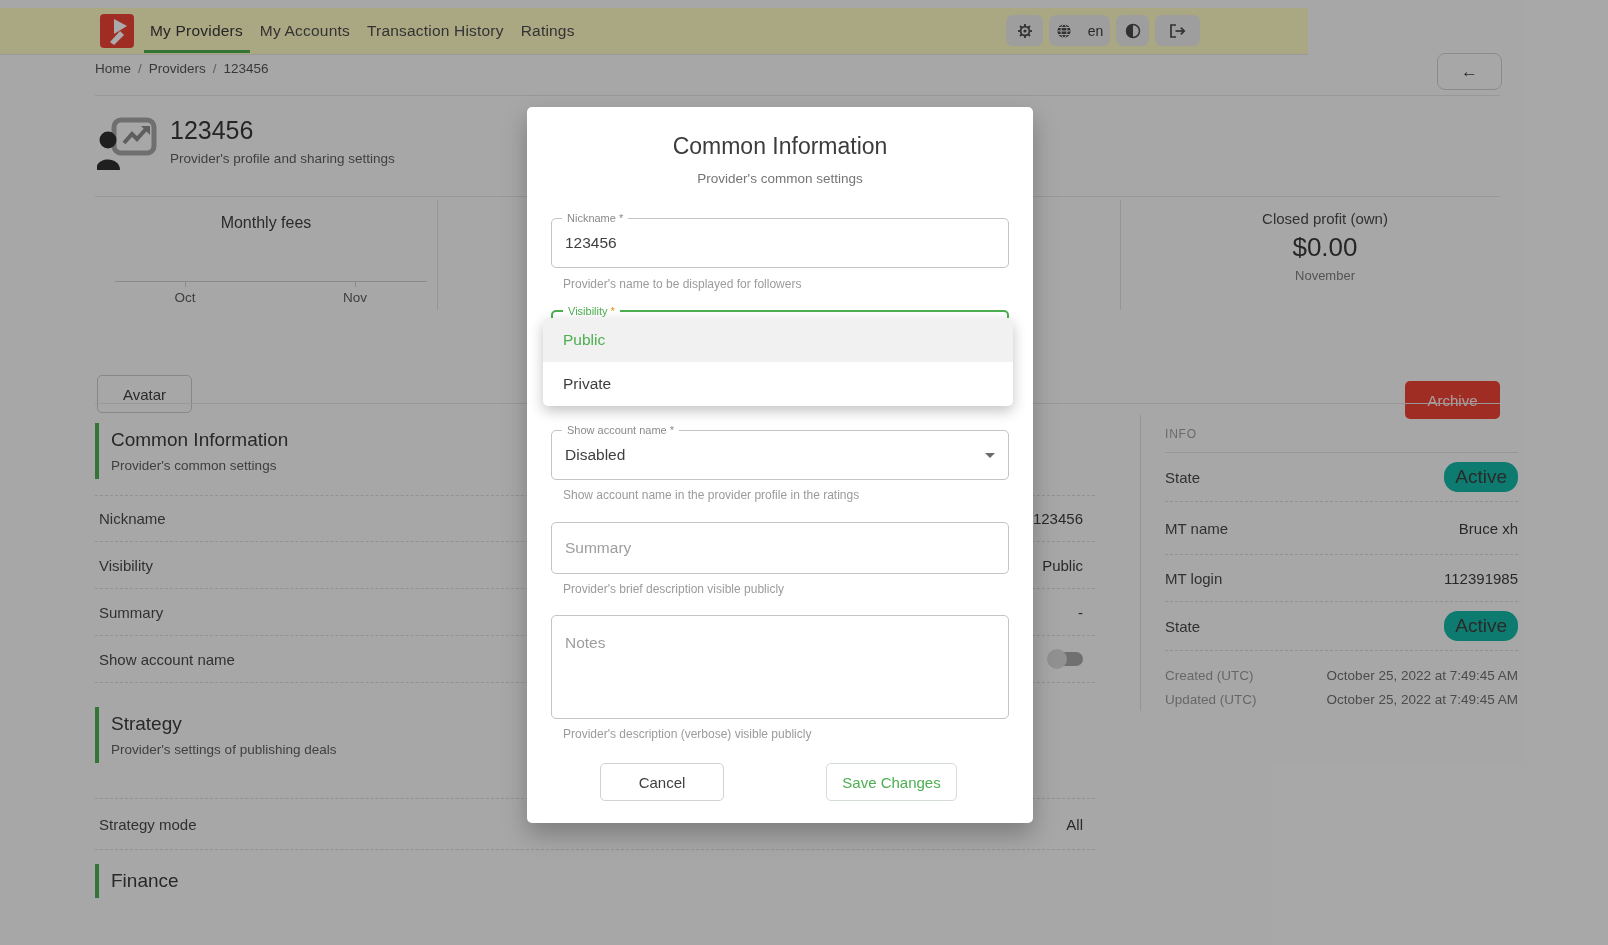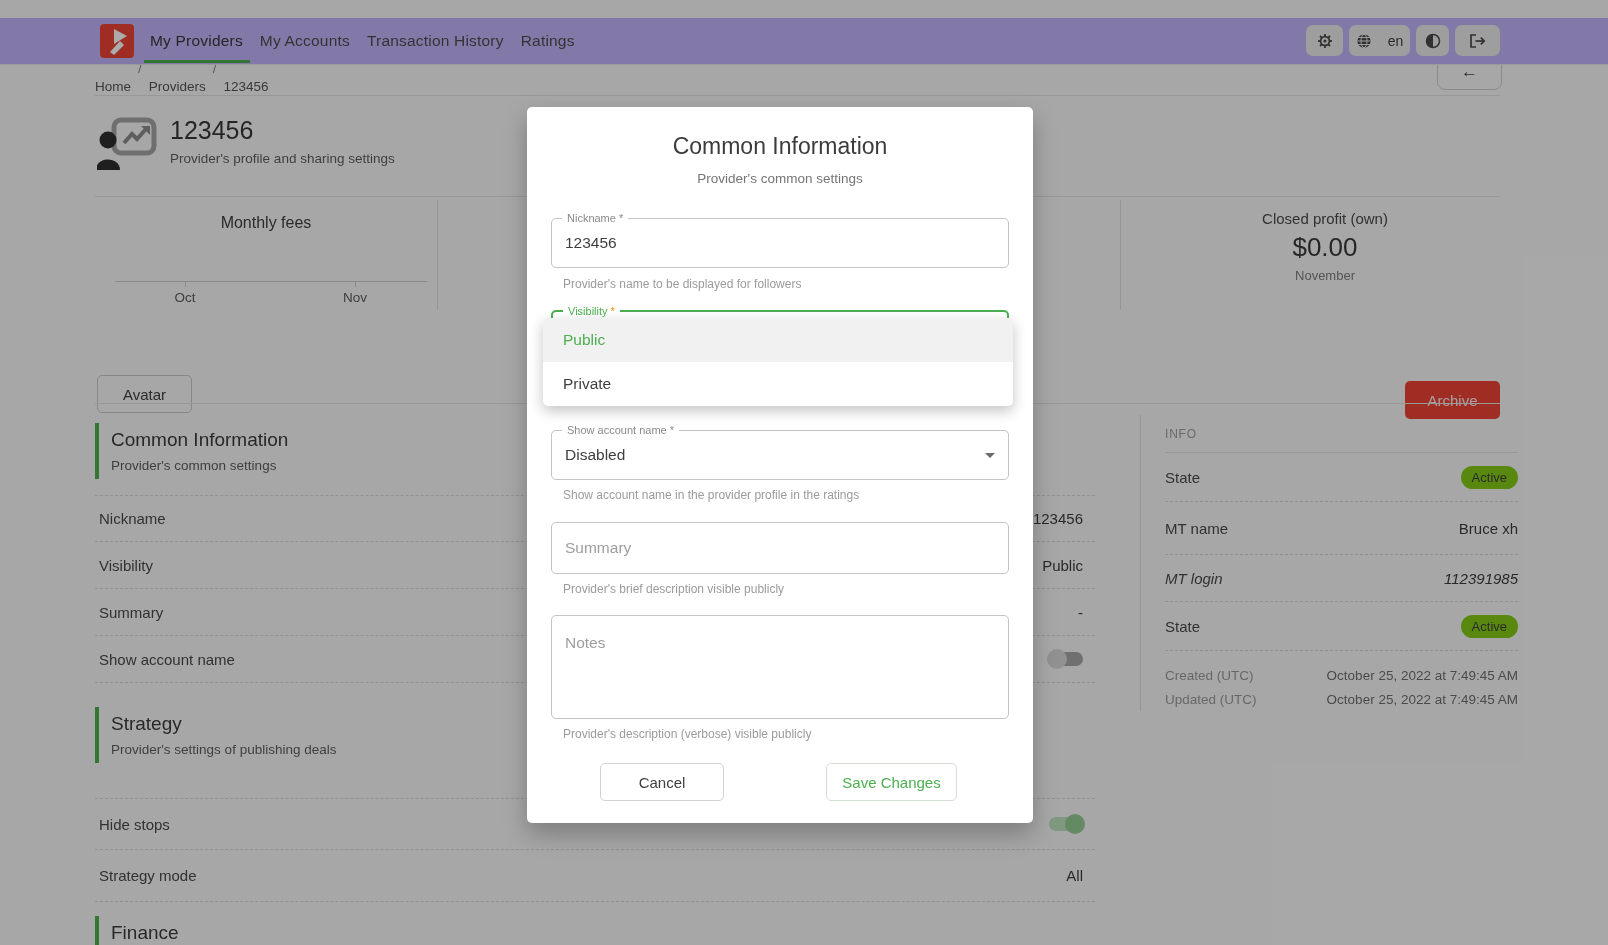--- a/index.html
+++ b/index.html
@@ -1,35 +1,35 @@
 <!DOCTYPE html>
 <html><head>
 <meta charset="utf-8">
 <style>
   html,body{margin:0;padding:0;}
   body{font-family:"Liberation Sans",sans-serif;background:#fafafa;}
   #app{position:relative;width:1608px;height:945px;overflow:hidden;background:#fafafa;}
 
   
-  .topbar{position:absolute;left:0;top:18px;width:1608px;height:46px;background:#c4b5fd;border-bottom:1px solid #e6e6e6;z-index:1;}
+  .topbar{position:absolute;left:0;top:8px;width:1308px;height:46px;background:#fef9c3;border-bottom:1px solid #e6e6e6;z-index:1;}
   .logo{position:absolute;left:100px;top:6px;width:34px;height:34px;}
   .nav-links{position:absolute;left:150px;top:0;height:46px;display:flex;align-items:center;gap:17px;}
   .nav-link{font-size:15.5px;color:#4d4d4d;letter-spacing:.2px;cursor:pointer;white-space:nowrap;}
   .nav-link.active{color:#383838;}
   .nav-underline{position:absolute;left:144px;bottom:1px;width:106px;height:3px;background:#4caf50;}
   .top-actions{position:absolute;right:108px;top:7px;display:flex;gap:6px;align-items:center;}
   .icon-btn{height:31px;background:#ececec;border-radius:7px;display:flex;align-items:center;justify-content:center;gap:16px;cursor:pointer;}
   .icon-btn.sq{width:37px;}
   .icon-btn.lang{width:61px;font-size:14px;color:#3d3d3d;}
   .icon-btn.half{width:33px;}
   .icon-btn.out{width:45px;}
 
   
   .breadcrumb{position:absolute;left:95px;top:61px;font-size:13.5px;color:#565656;display:flex;gap:7px;}
-  .crumb{cursor:pointer;margin-top:18px;}
+  .crumb{cursor:pointer;}
   .crumb-sep{color:#8a8a8a;}
   .back-btn{position:absolute;left:1437px;top:53px;width:63px;height:35px;border:1px solid #cfcfcf;border-radius:8px;display:flex;align-items:center;justify-content:center;font-size:17px;color:#3f3f3f;cursor:pointer;}
   .hdiv{position:absolute;background:#e3e3e3;height:1px;}
 
   
   .pageicon{position:absolute;left:97px;top:117px;}
   .page-title{position:absolute;left:170px;top:116px;font-size:25px;color:#383838;}
   .page-sub{position:absolute;left:170px;top:151px;font-size:13.5px;color:#5f5f5f;}
 
   
@@ -71,21 +71,21 @@
   .toggle.on .knob{right:-2px;background:#94ce94;}
 
   
   .sidebar{position:absolute;left:1120px;top:415px;width:380px;border-left:1px solid #e0e0e0;box-sizing:border-box;padding:0 2px 0 24px;margin-left:20px;}
   .sb-head{display:flex;justify-content:space-between;align-items:center;font-size:12px;letter-spacing:.8px;color:#9e9e9e;border-bottom:1px solid #e2e2e2;}
   .sb-row{display:flex;justify-content:space-between;align-items:center;}
   .sb-row .lbl{font-size:15px;color:#4a4a4a;}
   .sb-row .val{font-size:15px;color:#3d3d3d;}
   .solid-b{border-bottom:1px solid #e2e2e2;}
   .dash-b{border-bottom:1px dashed #d8d8d8;}
-  .badge{background:#84cc16;border-radius:14px;padding:4px 11px;font-size:13px;color:#3f3f3f;}
+  .badge{background:#14b8a6;border-radius:14px;padding:4px 11px;font-size:19px;color:#3f3f3f;}
   .chev{font-size:22px;color:#3f3f3f;line-height:1;}
   .sb-small{display:flex;justify-content:space-between;align-items:center;height:24px;}
   .sb-small .lbl{font-size:13.5px;color:#9a9a9a;}
   .sb-small .val{font-size:13.5px;color:#707070;}
 
   
   .overlay{position:absolute;inset:0;background:rgba(0,0,0,0.33);z-index:10;}
   .modal{position:absolute;left:527px;top:107px;width:506px;height:716px;background:#fff;border-radius:5px;box-shadow:0 11px 24px rgba(0,0,0,0.25);z-index:20;}
   .m-title{position:absolute;top:26px;left:0;width:100%;text-align:center;font-size:23px;color:#3c3c3c;}
   .m-sub{position:absolute;top:64px;left:0;width:100%;text-align:center;font-size:13.5px;color:#757575;}
@@ -237,26 +237,20 @@
           </span>
       </div>
     </div>
 
     <div class="section-head" style="margin-top:24px;">
       <div class="section-title">Strategy</div>
       <div class="section-sub">Provider's settings of publishing deals</div>
     </div>
     <div class="rows strat-rows" style="margin-top:35px;">
       <div class="prow">
-        <span class="lbl">Hide stops</span>
-        <span class="toggle on">
-            <span class="knob"></span>
-          </span>
-      </div>
-      <div class="prow">
         <span class="lbl">Strategy mode</span>
         <span class="val">All</span>
       </div>
     </div>
 
     <div class="section-head" style="margin-top:14px;">
       <div class="section-title">Finance</div>
     </div>
   </div>
   <div class="btn edit-btn">Edit</div>
@@ -266,21 +260,21 @@
       <span>INFO</span>
     </div>
     <div class="sb-row dash-b" style="height:48px;">
       <span class="lbl">State</span>
       <span class="badge">Active</span>
     </div>
     <div class="sb-row dash-b" style="height:52px;">
       <span class="lbl">MT name</span>
       <span class="val">Bruce xh</span>
     </div>
-    <div class="sb-row dash-b" style="height:46px;font-style:italic;">
+    <div class="sb-row dash-b" style="height:46px;">
       <span class="lbl">MT login</span>
       <span class="val">112391985</span>
     </div>
     <div class="sb-row dash-b" style="height:48px;">
       <span class="lbl">State</span>
       <span class="badge">Active</span>
     </div>
     <div style="height:12px;"></div>
     <div class="sb-small">
       <span class="lbl">Created (UTC)</span>

